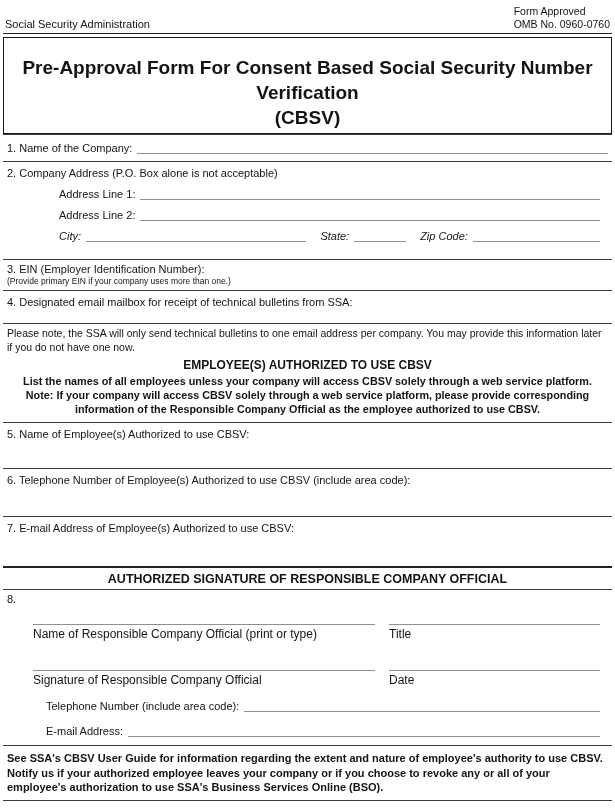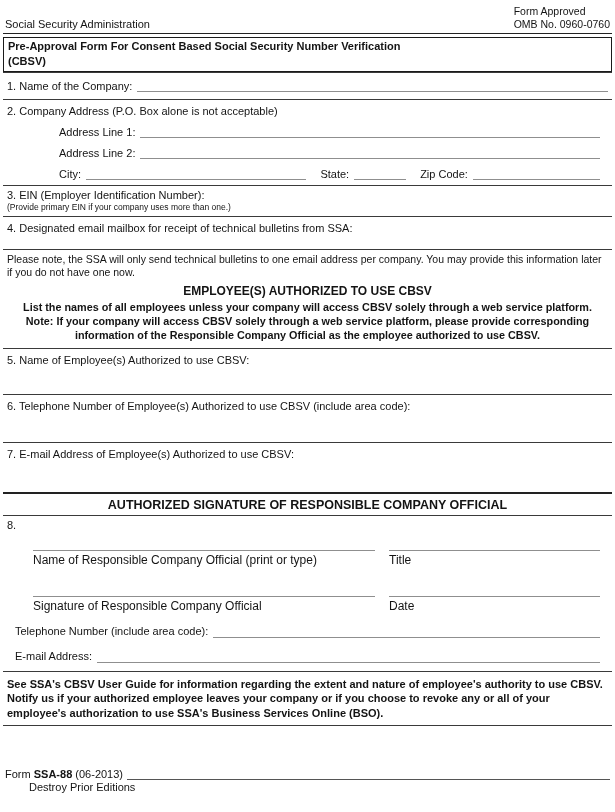--- a/index.html
+++ b/index.html
@@ -1,31 +1,31 @@
 <!DOCTYPE html>
 <html><head>
 <meta charset="utf-8">
 <style>
   * { margin:0; padding:0; box-sizing:border-box; }
   body { background:#e9e9e9; font-family:"Liberation Sans","DejaVu Sans",sans-serif; color:#141414; }
   .page { width:615px; height:812px; margin:0 auto; background:#ffffff; padding:5px 3px 2px; overflow:hidden; font-size:11px; }
   .topbar { display:flex; justify-content:space-between; align-items:flex-end; padding:0 2px 2px 2px; border-bottom:1.5px solid #222; }
   .topbar .agency { font-size:11px; padding-bottom:1px; }
   .topbar .approved { font-size:10.5px; line-height:1.25; }
-  .title-box { border:1.5px solid #1a1a1a; margin-top:3px; font-weight:bold; font-size:11px; line-height:1.3; padding:1px 4px 3px; }
+  .title-box { border:1.5px solid #1a1a1a; margin-top:3px; text-align:center; font-weight:bold; font-size:19px; line-height:1.3; padding:18px 4px 3px; }
   .sect-head { text-align:center; font-weight:bold; font-size:12px; padding:4px 0 3px; }
   .hr { border-top:1px solid #3a3a3a; }
   .hr-thick { border-top:2.5px solid #222; }
   .frow { display:flex; align-items:flex-end; }
   .lbl { white-space:nowrap; }
   .fill { flex:1 1 auto; border-bottom:1px solid #8f8f8f; height:13px; margin-left:5px; }
   .q1 { padding:6px 4px 7px 4px; }
   .q2 { padding:5px 4px 5px 4px; }
   .addr-row { margin:8px 8px 0 52px; }
-  .csz-row { margin:8px 8px 0 52px; display:flex; align-items:flex-end; }
+  .csz-row { margin:8px 8px 12px 52px; display:flex; align-items:flex-end;font-style:italic; }
   .csz-row .mid-lbl { margin-left:14px; }
   .fill-city { flex:2.6 1 0; }
   .fill-state { flex:0 0 52px; }
   .fill-zip { flex:1.5 1 0; }
   .q3 { padding:3px 4px 4px 4px; }
   .q3-note { font-size:8.5px; margin-top:1px; }
   .q4 { padding:5px 4px 0 4px; }
   .write-area { width:100%; }
   .h15 { height:15px; } .h28 { height:28px; } .h30 { height:30px; } .h32 { height:32px; }
   .bulletin { font-size:10.5px; line-height:1.28; padding:3px 4px 2px 4px; }
@@ -35,21 +35,21 @@
   .sig-head { text-align:center; font-weight:bold; font-size:12.5px; padding:4px 0 3px; }
   .item8 { padding:3px 4px 0 4px; }
   .sig-row { display:flex; margin:0 12px 0 30px; gap:14px; }
   .sig-row.first { margin-top:6px; }
   .sig-row.second { margin-top:16px; }
   .sig-col { display:flex; flex-direction:column; }
   .sig-col .line { border-bottom:1px solid #8f8f8f; height:14px; }
   .sig-col .cap { text-align:left; padding-top:2px; font-size:12px; }
   .sig-col.wide { flex:0 0 342px; }
   .sig-col.narrow { flex:1 1 auto; }
-  .contact-row { display:flex; align-items:flex-start; margin:12px 12px 0 12px; }
+  .contact-row { display:flex; align-items:center; margin:12px 12px 0 43px; }
   .contact-row.last { margin-bottom:8px; }
   .closing { font-weight:bold; font-size:11px; line-height:1.32; padding:5px 4px 5px 4px; }
   .footer-line1 { padding:2px 2px 0 2px; display:flex; align-items:flex-end; }
   .footer-part { white-space:pre; }
   .footer-rule { flex:1 1 auto; border-bottom:1px solid #555; height:12px; margin-left:4px; }
   .footer-line2 { padding:1px 2px 0 2px;margin-left:24px; }
   .bold { font-weight:bold;margin-top:40px; }
 </style>
 </head>
 <body>

